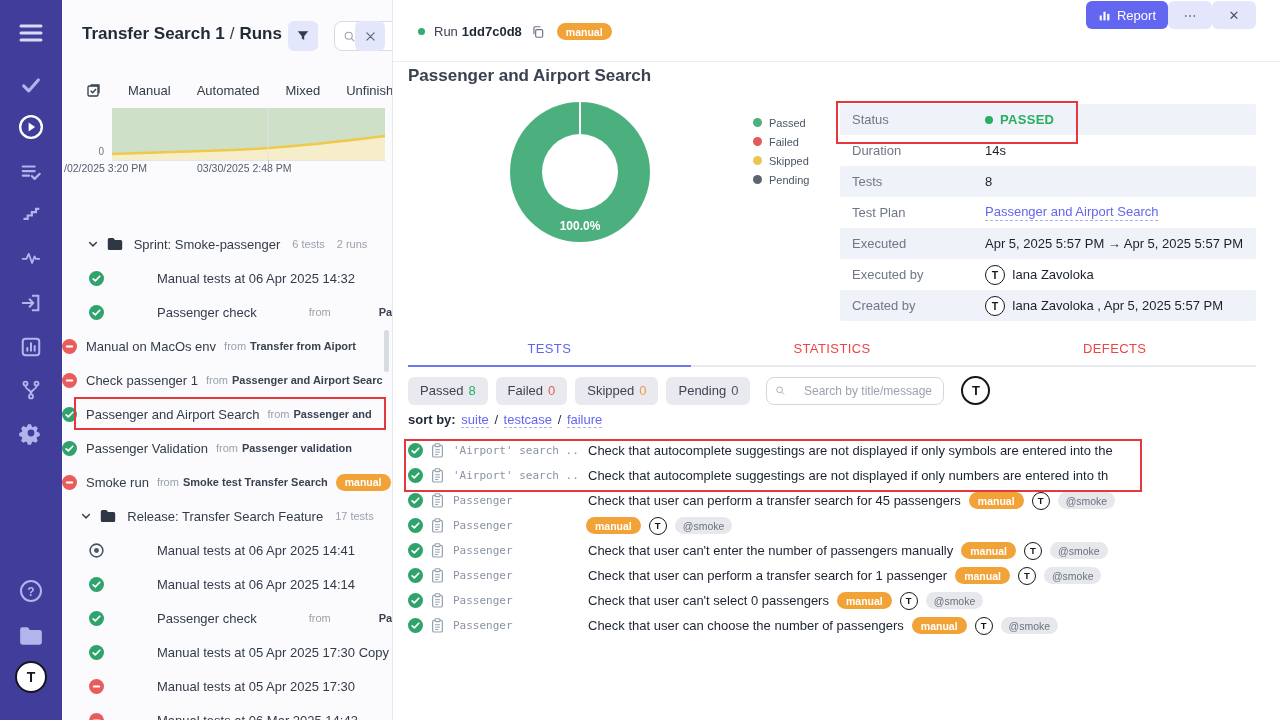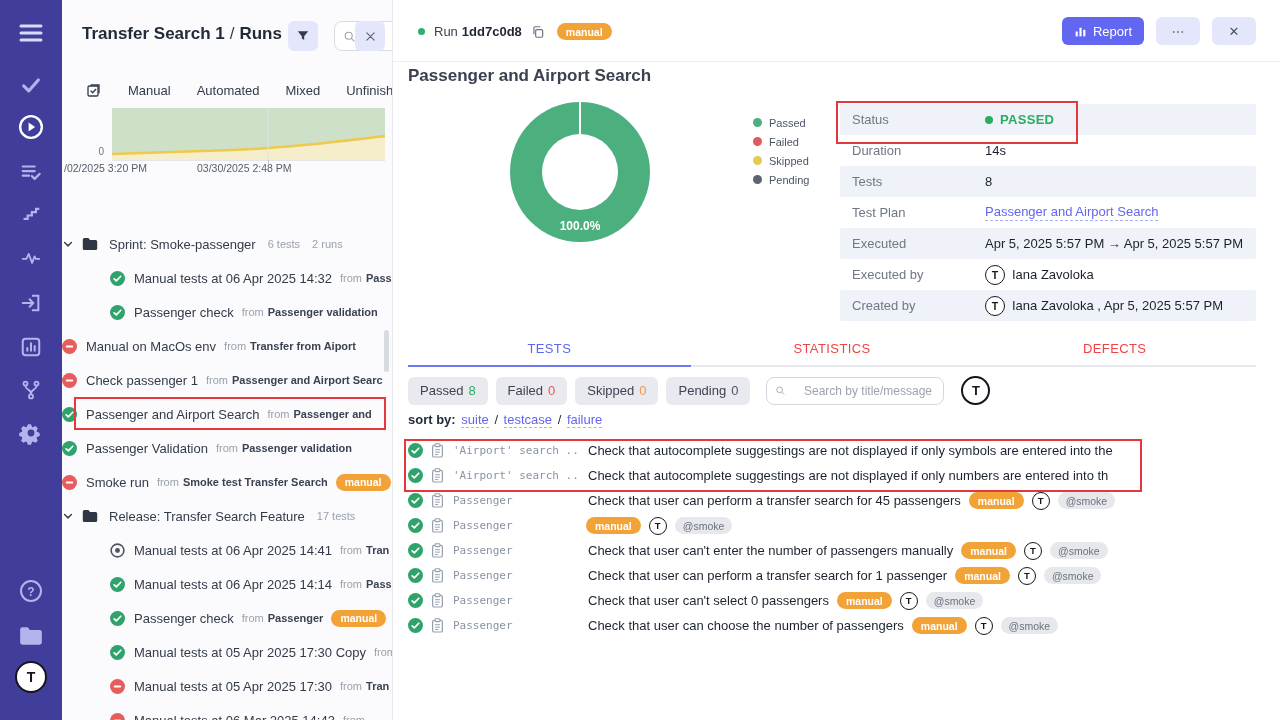--- a/index.html
+++ b/index.html
@@ -28,44 +28,44 @@
   .panel-tab{font-size:13px;color:#333b49;cursor:pointer;}
   .mini-chart{position:absolute;left:50px;top:108px;width:273px;height:52px;border-bottom:1px solid #e3e5ea;}
   .mc-zero{position:absolute;left:28px;top:146px;width:14px;text-align:right;font-size:10px;color:#6b7280;}
   .mc-xlabels{position:absolute;left:0px;top:162px;width:330px;font-size:10.5px;color:#555d6b;}
   .mc-x0{position:absolute;left:2px;top:0;}
   .mc-x1{position:absolute;left:135px;top:0;}
   .mc-tick{position:absolute;left:206px;top:160px;width:1px;height:4px;background:#c6c9d2;}
   
   .tree{position:absolute;left:0;top:227px;width:330px;}
   .tree-row{height:34px;display:flex;align-items:center;white-space:nowrap;overflow:hidden;cursor:pointer;position:relative;}
-  .tree-row.ind0{}
+  .tree-row.ind0{justify-content:center;}
   .tree-row.ind1{}
-  .tree-row.ind2{padding-left:48px;}
+  .tree-row.ind2{padding-left:27px;gap:44px;}
   .chev{margin-right:8px;display:flex;}
   .fold{display:flex;margin-right:2px;}
   .st{display:flex;flex:none;}
   .t-label{font-size:13px;color:#333b49;margin-left:9px;}
   .t-meta{font-size:11px;color:#9aa1ad;margin-left:12px;}
   .from{font-size:11px;color:#9aa1ad;margin-left:8px;}
   .from-name{font-size:11px;font-weight:bold;color:#3b4252;margin-left:4px;}
   .badge{background:#f1a338;color:#fff;font-size:10.5px;font-weight:bold;border-radius:9px;
          padding:2.5px 9px;margin-left:8px;flex:none;}
   .tree-row.hl::after{content:"";position:absolute;left:12px;right:6px;top:0px;bottom:1px;
                       border:2px solid #e5383d;pointer-events:none;}
   .panel-scroll{position:absolute;right:3px;top:330px;width:5px;height:42px;background:#d8dbe2;border-radius:3px;}
   
   .main{position:absolute;left:393px;top:0;width:887px;height:720px;background:#fff;}
   .topbar{position:absolute;left:0;top:0;width:100%;height:62px;border-bottom:1px solid #ecedf2;box-sizing:border-box;}
   .run-info{position:absolute;left:25px;top:23px;display:flex;align-items:center;font-size:13px;color:#3b4252;}
   .green-dot{width:7px;height:7px;border-radius:50%;background:#2fae6e;margin-right:9px;}
   .run-id{font-weight:bold;margin-left:4px;color:#1f2733;}
   .copy-ic{display:flex;margin-left:9px;cursor:pointer;}
   .run-info .badge{margin-left:12px;}
-  .topbar-actions{position:absolute;right:24px;top:17px;display:flex;gap:12px;align-items:flex-start;}
+  .topbar-actions{position:absolute;right:24px;top:1px;display:flex;align-items:flex-start;}
   .report-btn{height:28px;background:#6366f1;color:#fff;border-radius:6px;padding:0 12px;font-size:13px;
               display:flex;align-items:center;gap:6px;cursor:pointer;}
   .sq-btn{height:28px;min-width:32px;background:#e4e7fb;border-radius:6px;color:#4b5563;font-size:13px;
           display:flex;align-items:center;justify-content:center;cursor:pointer;padding:0 6px;}
   .run-title{position:absolute;left:15px;top:66px;font-size:17px;font-weight:bold;color:#3b4150;}
   
   .donut{position:absolute;left:117px;top:102px;width:140px;height:140px;border-radius:50%;background:#4caf7e;}
   .donut::before{content:"";position:absolute;left:32px;top:32px;width:76px;height:76px;border-radius:50%;background:#fff;}
   .donut::after{content:"";position:absolute;left:69px;top:0;width:2px;height:32px;background:#fff;}
   .donut-label{position:absolute;left:0;right:0;bottom:9px;text-align:center;font-size:12px;font-weight:bold;color:#fff;z-index:2;}

